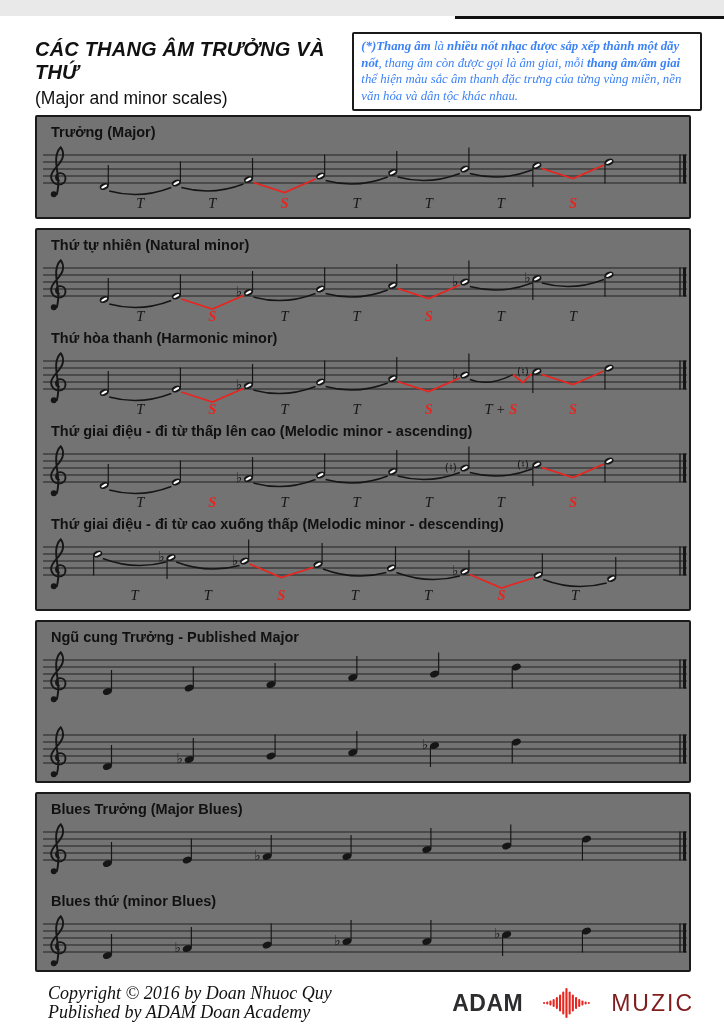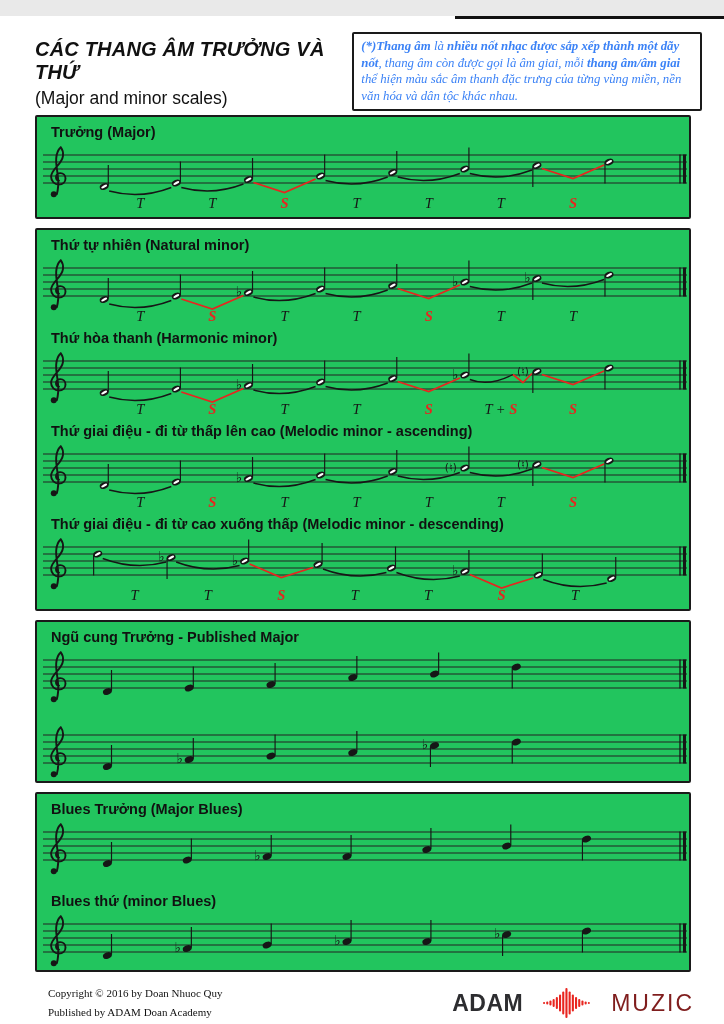--- a/index.html
+++ b/index.html
@@ -8,27 +8,27 @@
   .scan-mark{position:absolute;top:0;left:455px;width:269px;height:3px;background:#111;}
   .header{position:absolute;top:16px;left:35px;right:22px;display:flex;justify-content:space-between;}
   .title-block{padding-top:6px;}
   .title{font-size:20px;font-weight:bold;font-style:italic;letter-spacing:.2px;color:#111;}
   .subtitle{font-size:17.5px;margin-top:4px;color:#111;}
   .note-box{width:372px;box-sizing:border-box;border:2px solid #1a1a1a;border-radius:2px;
             padding:4px 7px 5px 7px;font-family:"Liberation Serif",serif;font-style:italic;
             font-size:12.8px;line-height:16.6px;color:#3b82f6;}
   .note-box b{font-weight:bold;}
   .boxes{position:absolute;top:99px;left:35px;right:33px;}
-  .box{border:2px solid #1a1a1a;border-radius:2px;padding:5px 0 2px 0;margin-bottom:8px;background:#22c55e;}
+  .box{border:2px solid #1a1a1a;border-radius:2px;padding:5px 0 2px 0;margin-bottom:8px;background:#737373;}
   .box + .box{margin-top:9px;}
   .staff-label{font-size:14.5px;font-weight:bold;color:#111;margin:2px 0 0 14px;}
   .staff-block svg{display:block;margin:1px 0 0 6px;}
   .gap-big{margin-top:17px;}
   .footer{position:absolute;left:48px;right:30px;top:968px;display:flex;justify-content:space-between;align-items:center;}
-  .copyright{font-family:"Liberation Serif",serif;font-size:11px;line-height:19px;color:#111;}
+  .copyright{font-family:"Liberation Serif",serif;font-size:18px;line-height:19px;color:#111;font-style:italic;}
   .logo{display:flex;align-items:center;gap:18px;}
   .logo .adam{font-size:23px;font-weight:bold;letter-spacing:.5px;color:#2d2d30;}
   .logo .muzic{font-size:23px;font-weight:400;letter-spacing:2px;color:#7f1d1d;}
 </style>
 </head>
 <body>
 
 <div class="page">
   <div class="scan-mark"></div>
 

